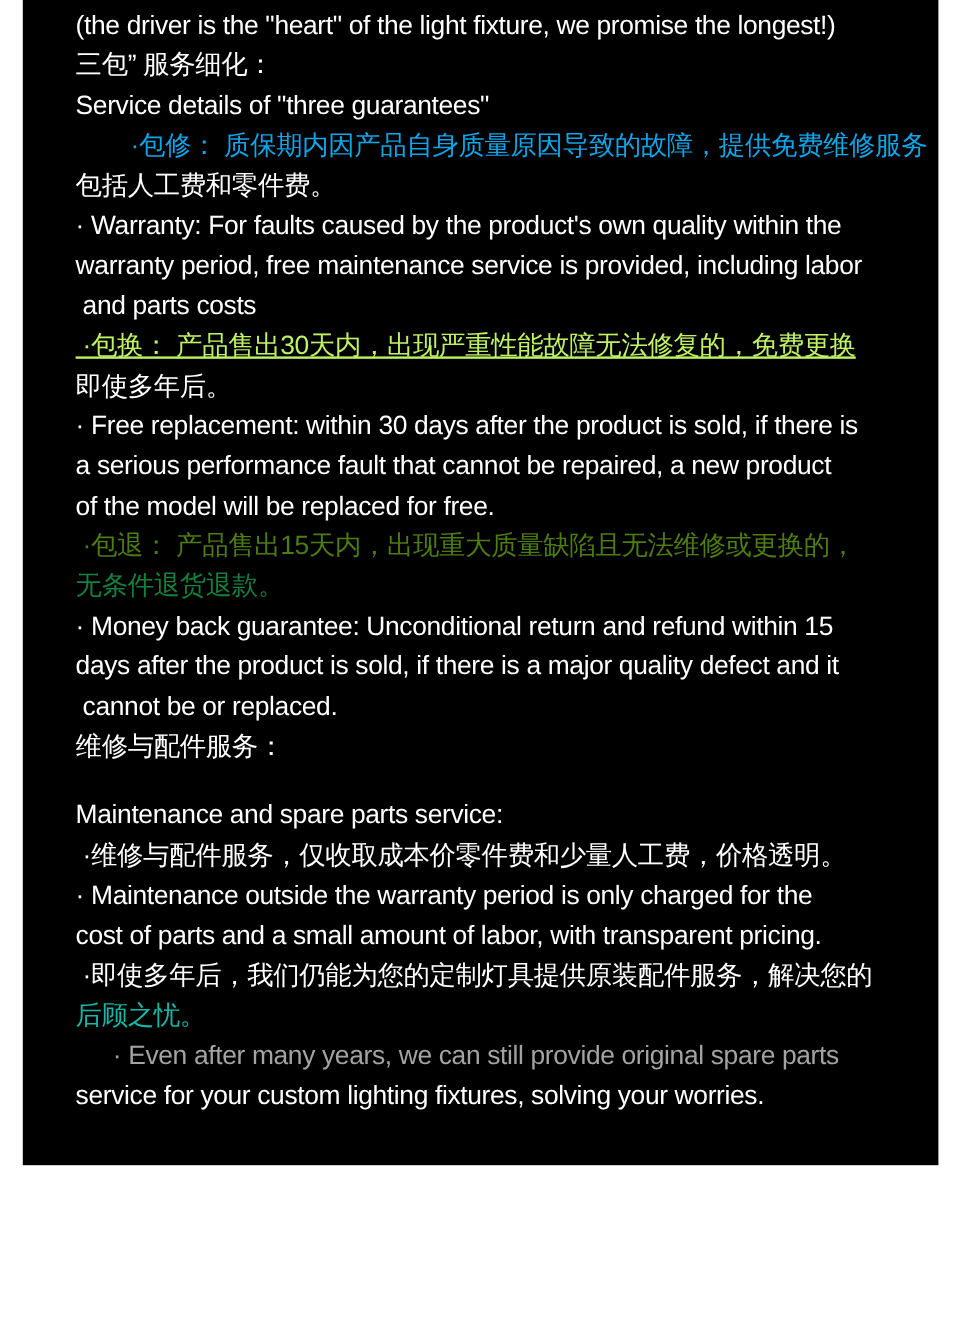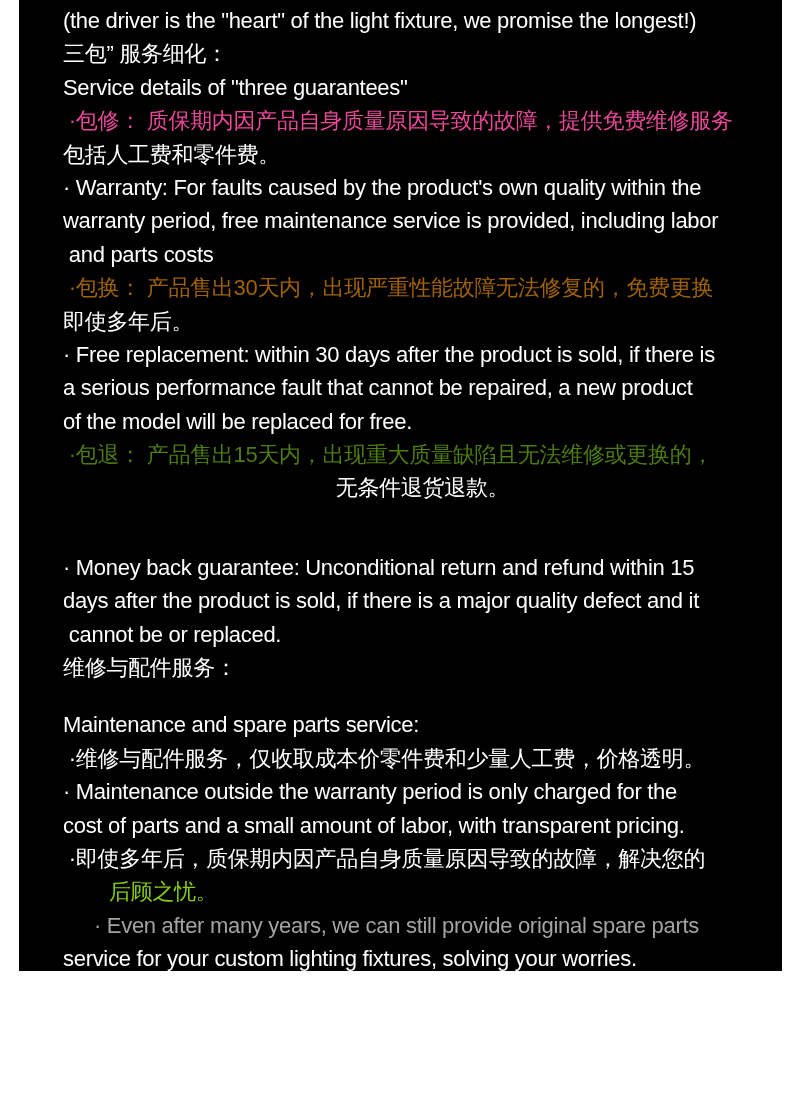--- a/index.html
+++ b/index.html
@@ -39,38 +39,38 @@
   }
 </style>
 </head>
 <body style="background: rgb(255, 255, 255);">
 
 <div class="content-panel" style="background: rgb(0, 0, 0);">
   <div class="text-block">
       <div class="line" style="color: rgb(255, 255, 255);">(the driver is the "heart" of the light fixture, we promise the longest!)</div>
       <div class="line" style="color: rgb(255, 255, 255);">三包” 服务细化：</div>
       <div class="line" style="color: rgb(255, 255, 255);">Service details of "three guarantees"</div>
-      <div class="line" style="color: #ec4899;"> ·包修： 质保期内因产品自身质量原因导致的故障，提供免费维修服务</div>
+      <div class="line" style="color: #0ea5e9; margin-left: 40px;"> ·包修： 质保期内因产品自身质量原因导致的故障，提供免费维修服务</div>
       <div class="line" style="color: rgb(255, 255, 255);">包括人工费和零件费。</div>
       <div class="line" style="color: rgb(255, 255, 255);">· Warranty: For faults caused by the product's own quality within the</div>
       <div class="line" style="color: rgb(255, 255, 255);">warranty period, free maintenance service is provided, including labor</div>
       <div class="line" style="color: rgb(255, 255, 255);"> and parts costs</div>
-      <div class="line" style="color: #a16207;"> ·包换： 产品售出30天内，出现严重性能故障无法修复的，免费更换</div>
+      <div class="line" style="color: #bef264; text-decoration: underline;"> ·包换： 产品售出30天内，出现严重性能故障无法修复的，免费更换</div>
       <div class="line" style="color: rgb(255, 255, 255);">即使多年后。</div>
       <div class="line" style="color: rgb(255, 255, 255);">· Free replacement: within 30 days after the product is sold, if there is</div>
       <div class="line" style="color: rgb(255, 255, 255);">a serious performance fault that cannot be repaired, a new product</div>
       <div class="line" style="color: rgb(255, 255, 255);">of the model will be replaced for free.</div>
       <div class="line" style="color: #4d7c0f;"> ·包退： 产品售出15天内，出现重大质量缺陷且无法维修或更换的，</div>
-      <div class="line" style="color: #ffffff; text-align: center;">无条件退货退款。</div>
-      <div class="line" style="color: rgb(255, 255, 255); margin-top: 46px;">· Money back guarantee: Unconditional return and refund within 15</div>
+      <div class="line" style="color: #15803d;">无条件退货退款。</div>
+      <div class="line" style="color: rgb(255, 255, 255);">· Money back guarantee: Unconditional return and refund within 15</div>
       <div class="line" style="color: rgb(255, 255, 255);">days after the product is sold, if there is a major quality defect and it</div>
       <div class="line" style="color: rgb(255, 255, 255);"> cannot be or replaced.</div>
       <div class="line" style="color: rgb(255, 255, 255);">维修与配件服务：</div>
       <div class="line" style="color: rgb(255, 255, 255); margin-top: 24px;">Maintenance and spare parts service:</div>
       <div class="line" style="color: rgb(255, 255, 255);"> ·维修与配件服务，仅收取成本价零件费和少量人工费，价格透明。</div>
       <div class="line" style="color: rgb(255, 255, 255);">· Maintenance outside the warranty period is only charged for the</div>
       <div class="line" style="color: rgb(255, 255, 255);">cost of parts and a small amount of labor, with transparent pricing.</div>
-      <div class="line" style="color: rgb(255, 255, 255);"> ·即使多年后，质保期内因产品自身质量原因导致的故障，解决您的</div>
-      <div class="line" style="color: #84cc16; margin-left: 46px;">后顾之忧。</div>
+      <div class="line" style="color: rgb(255, 255, 255);"> ·即使多年后，我们仍能为您的定制灯具提供原装配件服务，解决您的</div>
+      <div class="line" style="color: #14b8a6;">后顾之忧。</div>
       <div class="line" style="color: #a3a3a3; margin-left: 31px;">· Even after many years, we can still provide original spare parts</div>
       <div class="line" style="color: rgb(255, 255, 255);">service for your custom lighting fixtures, solving your worries.</div>
     </div>
 </div>
 
 </body></html>

